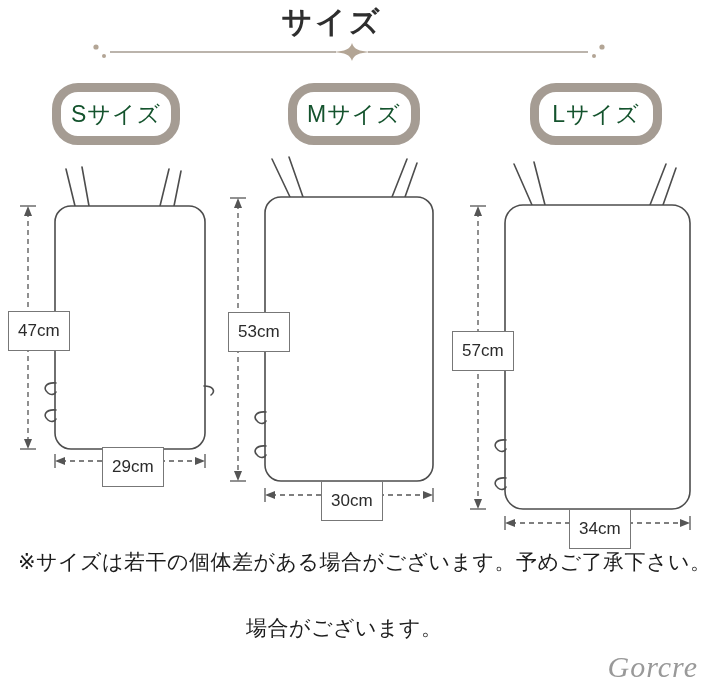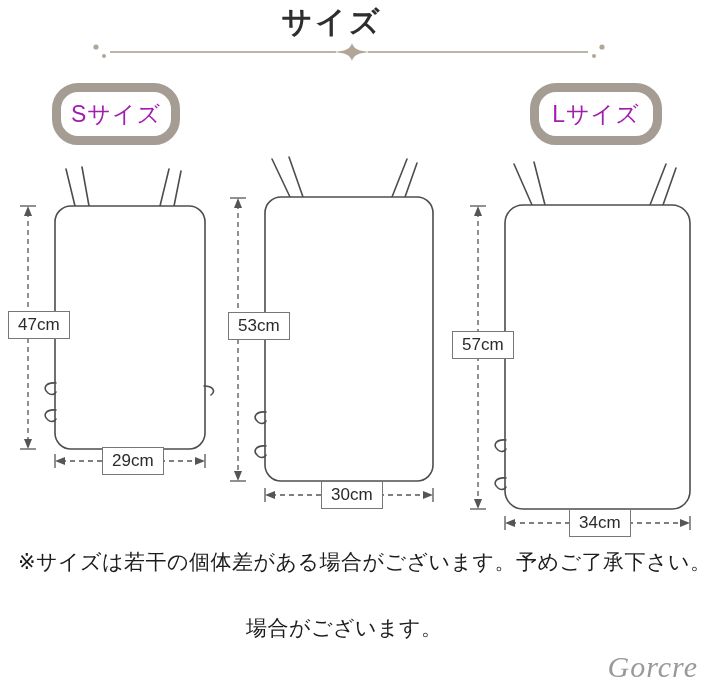--- a/index.html
+++ b/index.html
@@ -10,28 +10,28 @@
   .title{
     position:absolute;top:2px;left:0;width:664px;margin:0;
     text-align:center;font-size:30px;font-weight:600;letter-spacing:3px;color:#2e2e2e;
   }
   .art{position:absolute;left:0;top:0;}
   .badge{
     position:absolute;box-sizing:border-box;height:62px;
     border:9px solid #a59c93;border-radius:26px;background:#ffffff;
     display:flex;align-items:center;justify-content:center;
   }
-  .badge span{font-size:23px;color:#a21caf;letter-spacing:1px;}
+  .badge span{font-size:23px;color:#14532d;letter-spacing:1px;}
   .badge-s{left:52px;top:83px;width:128px;}
   .badge-m{left:288px;top:83px;width:132px;}
   .badge-l{left:530px;top:83px;width:132px;}
   .dim-label{
     position:absolute;box-sizing:border-box;background:#ffffff;
     border:1px solid #777777;color:#2b2b2b;font-size:17px;
-    padding:3px 9px;line-height:20px;white-space:nowrap;
+    padding:9px 9px;line-height:20px;white-space:nowrap;
   }
   .note{position:absolute;font-size:21px;color:#1c1c1c;letter-spacing:0.5px;white-space:nowrap;}
   .note1{left:18px;top:548px;}
   .note2{left:36px;top:581px;}
   .note3{left:246px;top:614px;}
   .brand{
     position:absolute;right:22px;top:650px;
     font-family:"Liberation Serif","DejaVu Serif",serif;
     font-style:italic;font-size:30px;color:#999999;letter-spacing:1px;
   }
@@ -131,20 +131,23 @@
       <line x1="690" y1="516" x2="690" y2="530"></line>
       <line x1="511" y1="523" x2="684" y2="523" stroke-dasharray="5 4"></line>
       <polygon points="505,523 515,519 515,527" stroke="none"></polygon>
       <polygon points="690,523 680,519 680,527" stroke="none"></polygon>
     </g>
   </svg>
 
   <div class="badge badge-s">
     <span>Sサイズ</span>
   </div>
+  <div class="badge badge-m">
+    <span>Mサイズ</span>
+  </div>
   <div class="badge badge-l">
     <span>Lサイズ</span>
   </div>
 
   <div class="dim-label" style="left:8px;top:311px;">47cm</div>
   <div class="dim-label" style="left:102px;top:447px;">29cm</div>
 
   <div class="dim-label" style="left:228px;top:312px;">53cm</div>
   <div class="dim-label" style="left:321px;top:481px;">30cm</div>
 

